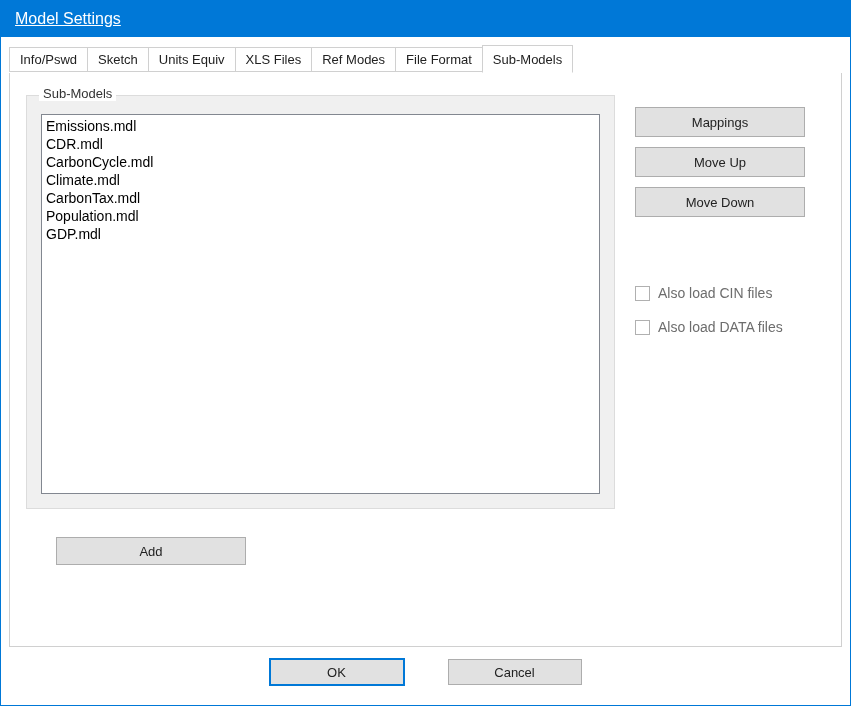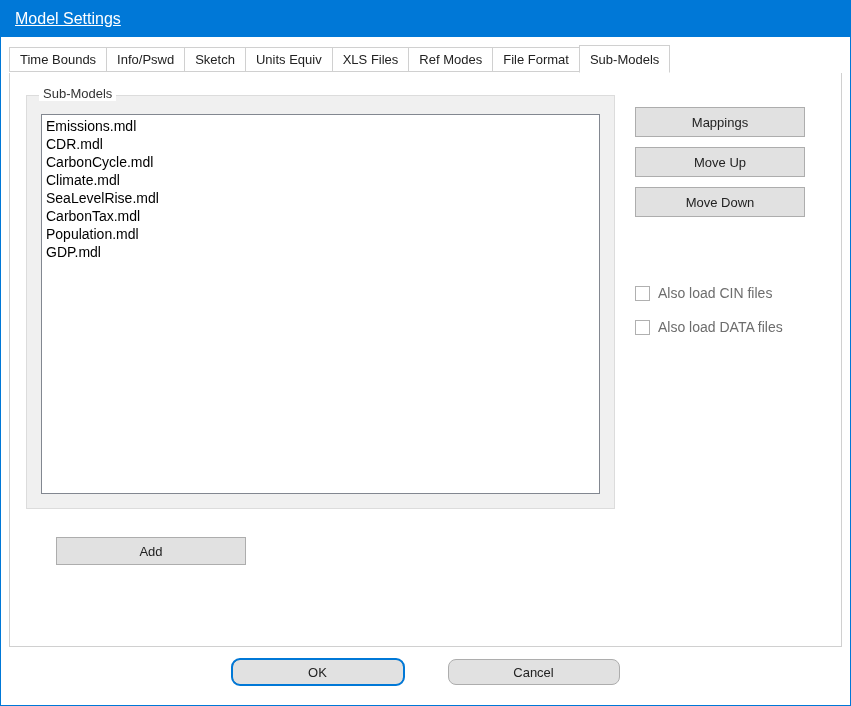--- a/index.html
+++ b/index.html
@@ -143,23 +143,22 @@
       background: #fff;
       display: inline-block;
     }
     .dialog-buttons {
       display: flex;
       justify-content: center;
       gap: 44px;
       padding: 12px 0 0 0;
     }
     .btn-dialog {
-      width: 172px;
+      width: 134px;
       height: 26px;
-      border-radius: 8px;
     }
     .btn-default {
       outline: 2px solid #0078d7;
       outline-offset: -1px;
       border: 1px dotted #222;
     }
     .fieldset-actual {
       border: 1px solid #dcdcdc;
       background: #f0f0f0;
       padding: 18px 14px 14px 14px;
@@ -179,23 +178,20 @@
 </head>
 <body>
 
 <div class="titlebar">
   <span>Model Settings</span>
 </div>
 
 <div class="content-area">
 
   <div class="tab-strip">
-    <div class="tab inactive">
-        <span>Time Bounds</span>
-      </div>
     <div class="tab inactive">
         <span>Info/Pswd</span>
       </div>
     <div class="tab inactive">
         <span>Sketch</span>
       </div>
     <div class="tab inactive">
         <span>Units Equiv</span>
       </div>
     <div class="tab inactive">
@@ -217,21 +213,20 @@
       <div class="left-col">
 
         <div class="fieldset-container">
           <div class="fieldset-actual">
             <span class="legend-text">Sub-Models</span>
             <div class="listbox" id="submodels-listbox">
                 <div class="listbox-item">Emissions.mdl</div>
                 <div class="listbox-item">CDR.mdl</div>
                 <div class="listbox-item">CarbonCycle.mdl</div>
                 <div class="listbox-item">Climate.mdl</div>
-                <div class="listbox-item">SeaLevelRise.mdl</div>
                 <div class="listbox-item">CarbonTax.mdl</div>
                 <div class="listbox-item">Population.mdl</div>
                 <div class="listbox-item">GDP.mdl</div>
               </div>
           </div>
         </div>
 
         <div class="add-delete-row">
           <button class="btn btn-wide">
               <span>Add</span>

